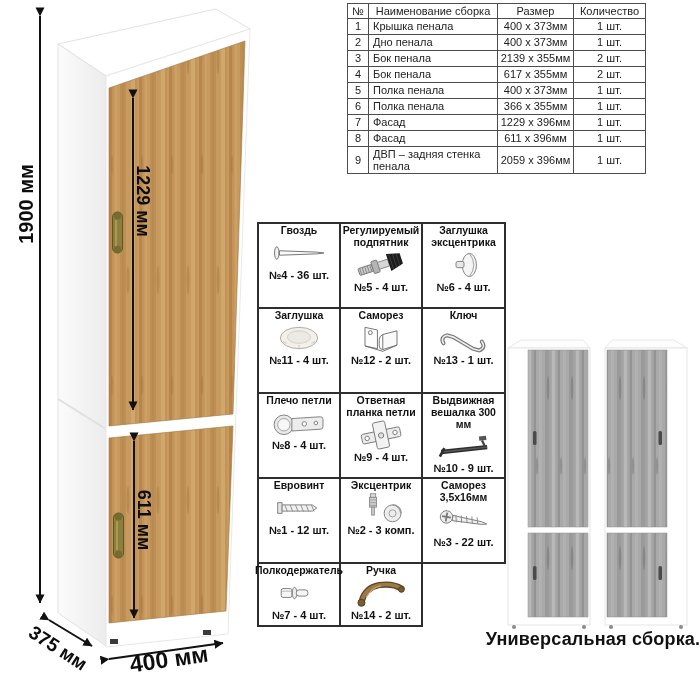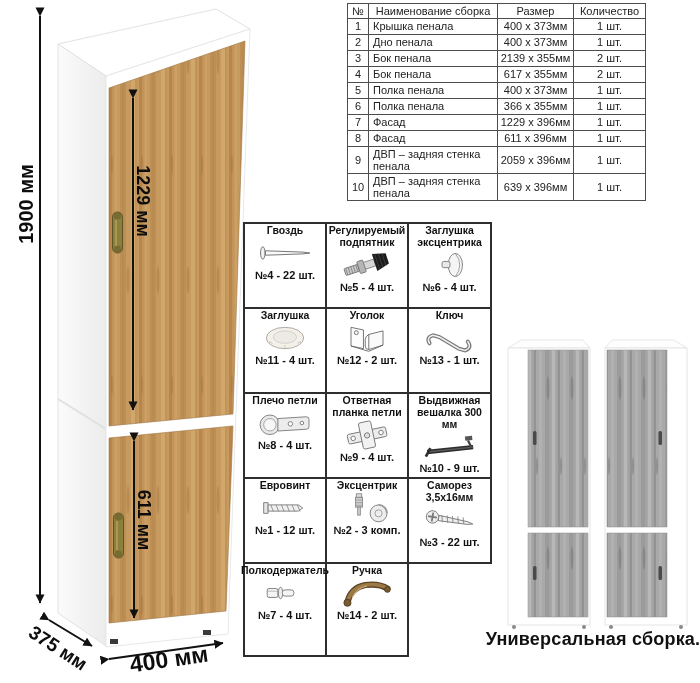--- a/index.html
+++ b/index.html
@@ -7,26 +7,26 @@
           font-family:"Liberation Sans",sans-serif;color:#1a1a1a;}
   
   .parts-wrap{position:absolute;left:347px;top:3px;}
   table.parts{border-collapse:collapse;table-layout:fixed;width:298px;font-size:11px;line-height:1.12;}
   table.parts th,table.parts td{border:1px solid #4d4d4d;padding:0 2px;text-align:center;vertical-align:middle;color:#222;}
   table.parts th{font-weight:normal;height:14px;}
   table.parts tbody tr{height:16px;}
   table.parts tbody tr:nth-child(9),table.parts tbody tr:nth-child(10){height:27px;}
   table.parts td:nth-child(2){text-align:left;padding-left:4px;margin-left:17px;}
   
-  .hw-wrap{position:absolute;left:243px;top:222px;}
+  .hw-wrap{position:absolute;left:257px;top:222px;}
   table.hw{border-collapse:collapse;table-layout:fixed;width:247px;}
   table.hw td{border:2px solid #2e2e2e;padding:1px 1px;vertical-align:top;background:#fff;}
   table.hw td.hw-empty{border:none;background:transparent;}
   table.hw tr{height:85px;}
-  table.hw tr:last-child{height:93px;}
+  table.hw tr:last-child{height:63px;}
   .hw-cell{display:flex;flex-direction:column;justify-content:space-between;align-items:center;height:100%;}
   .hw-title{font-weight:bold;font-size:10.5px;line-height:1.12;text-align:center;color:#111;}
   .hw-icon{flex:1;display:flex;align-items:center;justify-content:center;min-height:0;}
   .hw-icon svg{display:block;}
   .hw-count{font-weight:bold;font-size:11px;color:#111;padding-bottom:1px;white-space:nowrap;}
   
   .cab-svg{position:absolute;left:0;top:0;}
   .gray-svg{position:absolute;left:495px;top:338px;}
   .assembly-caption{position:absolute;left:481px;top:629px;width:224px;text-align:center;
                     font-size:18px;font-weight:bold;color:#111;letter-spacing:0.2px;}
@@ -157,26 +157,20 @@
             <td>Фасад</td>
             <td>611 x 396мм</td>
             <td>1 шт.</td>
           </tr>
           <tr>
             <td>9</td>
             <td>ДВП – задняя стенка пенала</td>
             <td>2059 x 396мм</td>
             <td>1 шт.</td>
           </tr>
-          <tr>
-            <td>10</td>
-            <td>ДВП – задняя стенка пенала</td>
-            <td>639 x 396мм</td>
-            <td>1 шт.</td>
-          </tr>
         </tbody>
     </table>
   </div>
 
   <div class="hw-wrap">
     <table class="hw">
       <colgroup>
           <col style="width:82px">
           <col style="width:82px">
           <col style="width:83px">
@@ -185,21 +179,21 @@
           <tr>
             <td>
               <div class="hw-cell">
                 <div class="hw-title">Гвоздь</div>
                 <div class="hw-icon">
                   <svg width="64" height="32" viewBox="0 0 64 36">
                     <ellipse cx="7" cy="18" rx="2.5" ry="7" fill="#f2f2f2" stroke="#666"></ellipse>
                     <path d="M10 15.5 L52 17 L60 18 L52 19 L10 20.5 Z" fill="#fafafa" stroke="#666"></path>
                   </svg>
                 </div>
-                <div class="hw-count">№4 - 22 шт.</div>
+                <div class="hw-count">№4 - 36 шт.</div>
               </div>
             </td>
             <td>
               <div class="hw-cell">
                 <div class="hw-title">Регулируемый подпятник</div>
                 <div class="hw-icon">
                   <svg width="64" height="32" viewBox="0 0 64 36">
                     <g transform="rotate(-18 32 18)">
                       <rect x="6" y="14" width="16" height="8" rx="1" fill="#c9c9c9" stroke="#777"></rect>
                       <path d="M8 14 v8 M11 14 v8 M14 14 v8 M17 14 v8 M20 14 v8" stroke="#8a8a8a"></path>
@@ -236,21 +230,21 @@
                     <ellipse cx="32" cy="18" rx="21" ry="12" fill="#f3f0ea" stroke="#a8a49c"></ellipse>
                     <ellipse cx="32" cy="17" rx="13" ry="7" fill="#eceae4" stroke="#c9c5bc" stroke-width="0.8"></ellipse>
                     <path d="M14 22 l4 2 M50 22 l-4 2 M32 29 v-3" stroke="#b5b1a8" stroke-width="0.8"></path>
                   </svg>
                 </div>
                 <div class="hw-count">№11 - 4 шт.</div>
               </div>
             </td>
             <td>
               <div class="hw-cell">
-                <div class="hw-title">Уголок</div>
+                <div class="hw-title">Саморез</div>
                 <div class="hw-icon">
                   <svg width="64" height="32" viewBox="0 0 64 36">
                     <path d="M14 6 L28 9 L28 30 L14 27 Z" fill="#fdfdfd" stroke="#666"></path>
                     <circle cx="20" cy="12" r="2.2" fill="none" stroke="#666"></circle>
                     <path d="M34 14 L50 10 L50 26 L34 31 Z" fill="#fafafa" stroke="#666"></path>
                     <path d="M34 14 Q30 16 30 20 L30 27 Q30 31 34 31" fill="none" stroke="#666"></path>
                     <path d="M14 27 L34 33 L50 26" fill="none" stroke="#666"></path>
                   </svg>
                 </div>
                 <div class="hw-count">№12 - 2 шт.</div>

